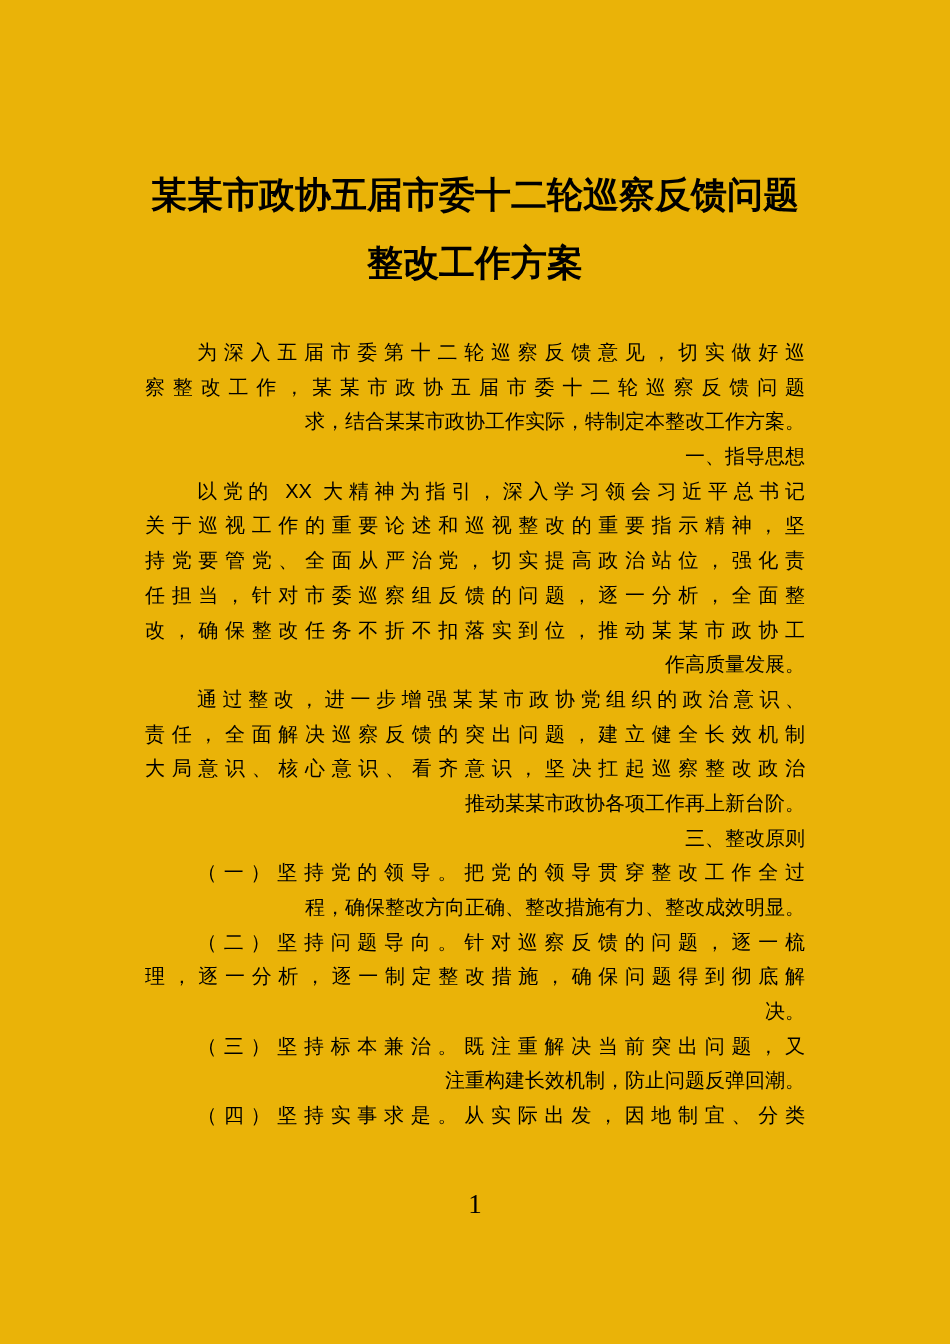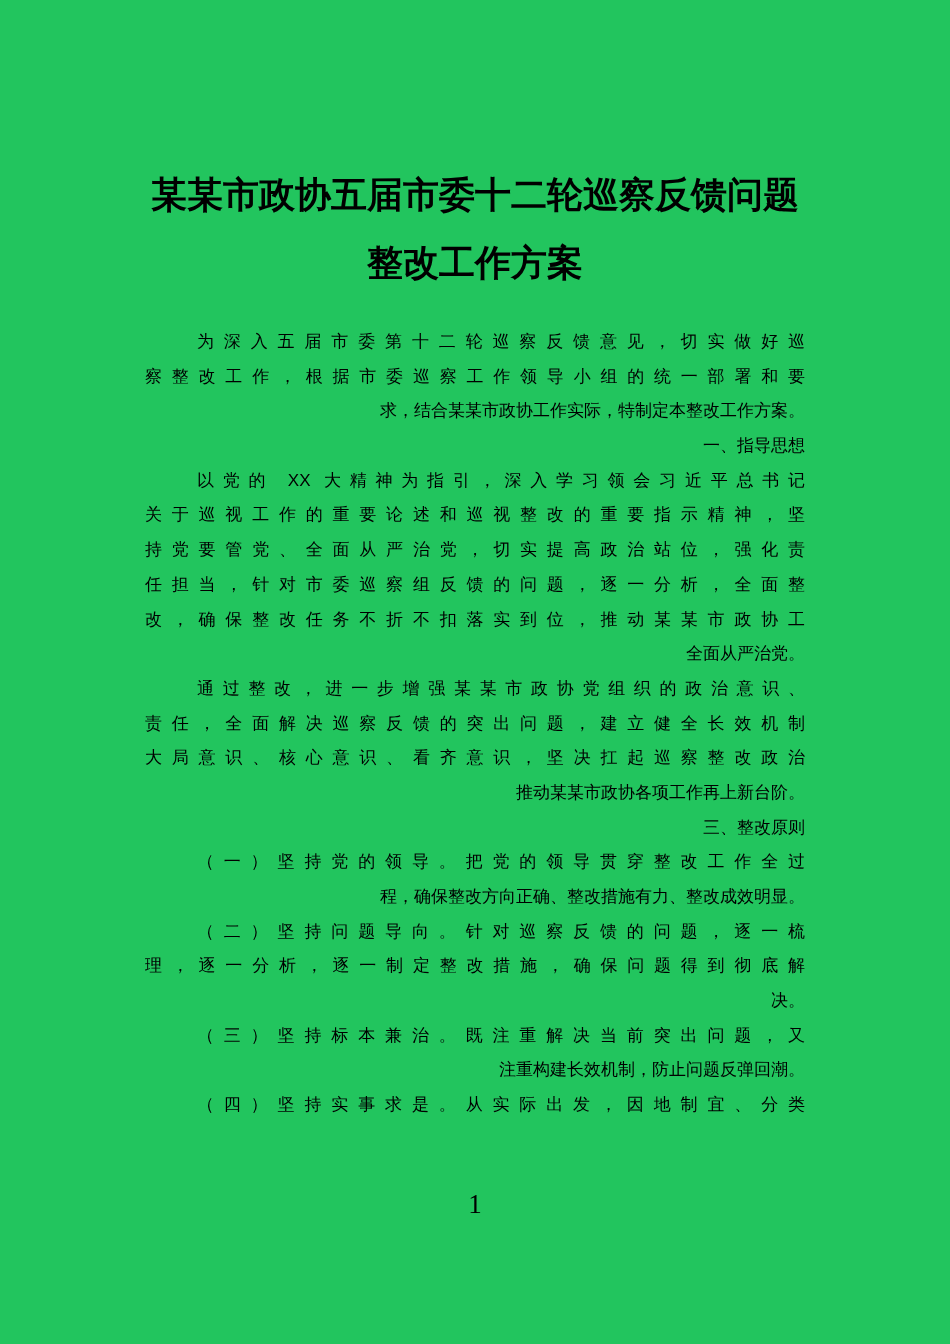--- a/index.html
+++ b/index.html
@@ -4,21 +4,21 @@
 <style>
   html, body {
     margin: 0;
     padding: 0;
     background: #ffffff;
   }
   .page {
     position: relative;
     width: 950px;
     height: 1344px;
-    background: #22c55e;
+    background: #eab308;
     color: #000000;
     font-family: "Liberation Sans", sans-serif;
     overflow: hidden;
   }
   .title-block {
     position: absolute;
     top: 161px;
     left: 0;
     width: 950px;
     text-align: center;
@@ -26,24 +26,24 @@
     font-weight: bold;
     line-height: 68px;
     letter-spacing: 0px;
   }
   .title-line {
     height: 68px;
     white-space: nowrap;
   }
   .body-block {
     position: absolute;
-    top: 325px;
+    top: 335px;
     left: 145px;
     width: 660px;
-    font-size: 17px;
+    font-size: 20px;
     line-height: 34.7px;
   }
   .line {
     height: 34.7px;
     overflow: hidden;
     text-align: right;
   }
   .line.fill {
     text-align: justify;
     text-align-last: justify;
@@ -67,29 +67,29 @@
 
 <div class="page">
 
   <div class="title-block">
     <div class="title-line">某某市政协五届市委十二轮巡察反馈问题</div>
     <div class="title-line">整改工作方案</div>
   </div>
 
   <div class="body-block">
       <div class="line indent fill">为深入五届市委第十二轮巡察反馈意见，切实做好巡</div>
-      <div class="line fill">察整改工作，根据市委巡察工作领导小组的统一部署和要</div>
+      <div class="line fill">察整改工作，某某市政协五届市委十二轮巡察反馈问题</div>
       <div class="line">求，结合某某市政协工作实际，特制定本整改工作方案。</div>
       <div class="line indent">一、指导思想</div>
       <div class="line indent fill">以党的 XX 大精神为指引，深入学习领会习近平总书记</div>
       <div class="line fill">关于巡视工作的重要论述和巡视整改的重要指示精神，坚</div>
       <div class="line fill">持党要管党、全面从严治党，切实提高政治站位，强化责</div>
       <div class="line fill">任担当，针对市委巡察组反馈的问题，逐一分析，全面整</div>
       <div class="line fill">改，确保整改任务不折不扣落实到位，推动某某市政协工</div>
-      <div class="line">全面从严治党。</div>
+      <div class="line">作高质量发展。</div>
       <div class="line indent fill">通过整改，进一步增强某某市政协党组织的政治意识、</div>
       <div class="line fill">责任，全面解决巡察反馈的突出问题，建立健全长效机制</div>
       <div class="line fill">大局意识、核心意识、看齐意识，坚决扛起巡察整改政治</div>
       <div class="line">推动某某市政协各项工作再上新台阶。</div>
       <div class="line indent">三、整改原则</div>
       <div class="line indent fill">（一）坚持党的领导。把党的领导贯穿整改工作全过</div>
       <div class="line">程，确保整改方向正确、整改措施有力、整改成效明显。</div>
       <div class="line indent fill">（二）坚持问题导向。针对巡察反馈的问题，逐一梳</div>
       <div class="line fill">理，逐一分析，逐一制定整改措施，确保问题得到彻底解</div>
       <div class="line">决。</div>

